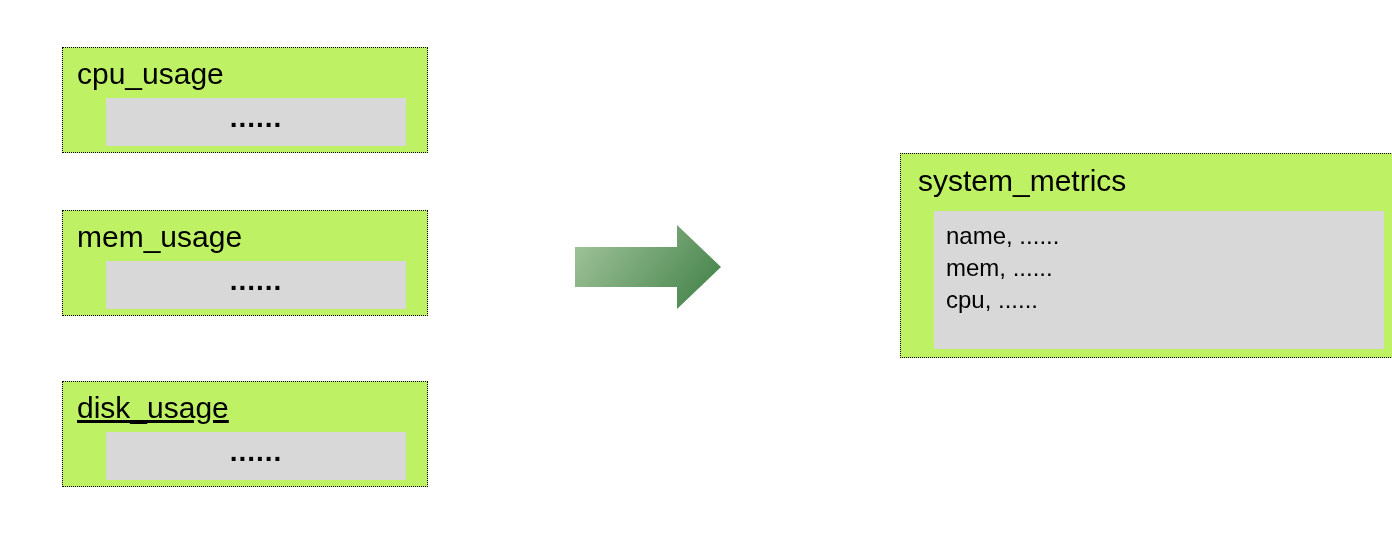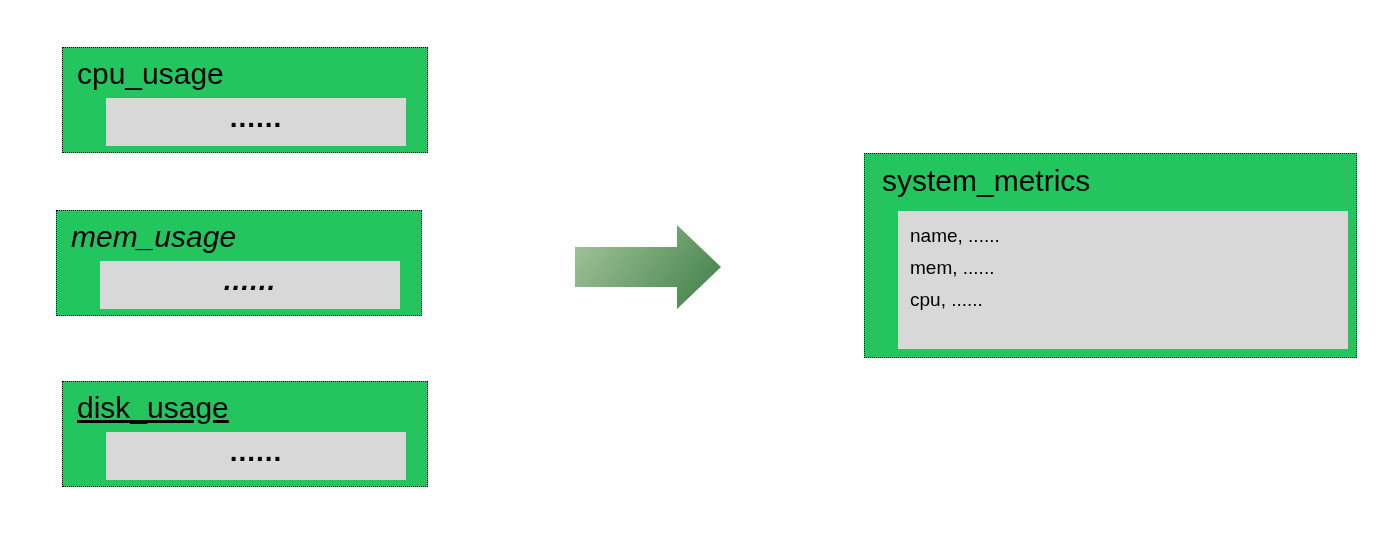--- a/index.html
+++ b/index.html
@@ -12,21 +12,21 @@
   .canvas {
     position: relative;
     width: 1392px;
     height: 559px;
     background: #ffffff;
     overflow: hidden;
   }
   .table-box {
     position: absolute;
     border: 1px dotted #000000;
-    background: #22c55e;
+    background: #bef264;
     box-sizing: border-box;
   }
   .box-title {
     font-size: 30px;
     line-height: 34px;
     padding: 9px 0 0 14px;
     color: #000000;
     white-space: nowrap;
   }
   .src-bar {
@@ -53,21 +53,21 @@
     position: absolute;
     left: 33px;
     top: 57px;
     width: 450px;
     height: 138px;
     background: #d8d8d8;
     box-sizing: border-box;
     padding: 9px 0 0 12px;
   }
   .result-row {
-    font-size: 19px;
+    font-size: 24px;
     line-height: 32px;
     white-space: nowrap;
   }
   .arrow-wrap {
     position: absolute;
     left: 575px;
     top: 225px;
     width: 146px;
     height: 84px;
   }
@@ -77,21 +77,21 @@
 
 <div class="canvas">
 
   <div class="table-box" style="left:62px; top:47px; width:366px; height:106px;">
     <div class="box-title">cpu_usage</div>
     <div class="src-bar">
       <span class="dots">......</span>
     </div>
   </div>
 
-  <div class="table-box" style="left:56px; top:210px; width:366px; height:106px;font-style:italic;">
+  <div class="table-box" style="left:62px; top:210px; width:366px; height:106px;">
     <div class="box-title">mem_usage</div>
     <div class="src-bar">
       <span class="dots">......</span>
     </div>
   </div>
 
   <div class="table-box" style="left:62px; top:381px; width:366px; height:106px;text-decoration:underline;">
     <div class="box-title">disk_usage</div>
     <div class="src-bar">
       <span class="dots">......</span>
@@ -103,21 +103,21 @@
       <defs>
         <linearGradient id="arrowGrad" x1="0" y1="0" x2="1" y2="0.45">
           <stop offset="0" stop-color="#a6c79f"></stop>
           <stop offset="1" stop-color="#4f8a53"></stop>
         </linearGradient>
       </defs>
       <polygon points="0,22 102,22 102,0 146,42 102,84 102,62 0,62" fill="url(#arrowGrad)"></polygon>
     </svg>
   </div>
 
-  <div class="table-box result-box" style="left:864px; top:153px; width:493px; height:205px;">
+  <div class="table-box result-box" style="left:900px; top:153px; width:493px; height:205px;">
     <div class="box-title">system_metrics</div>
     <div class="result-bar">
       <div class="result-row">name, ......</div>
       <div class="result-row">mem, ......</div>
       <div class="result-row">cpu, ......</div>
     </div>
   </div>
 
 </div>
 

